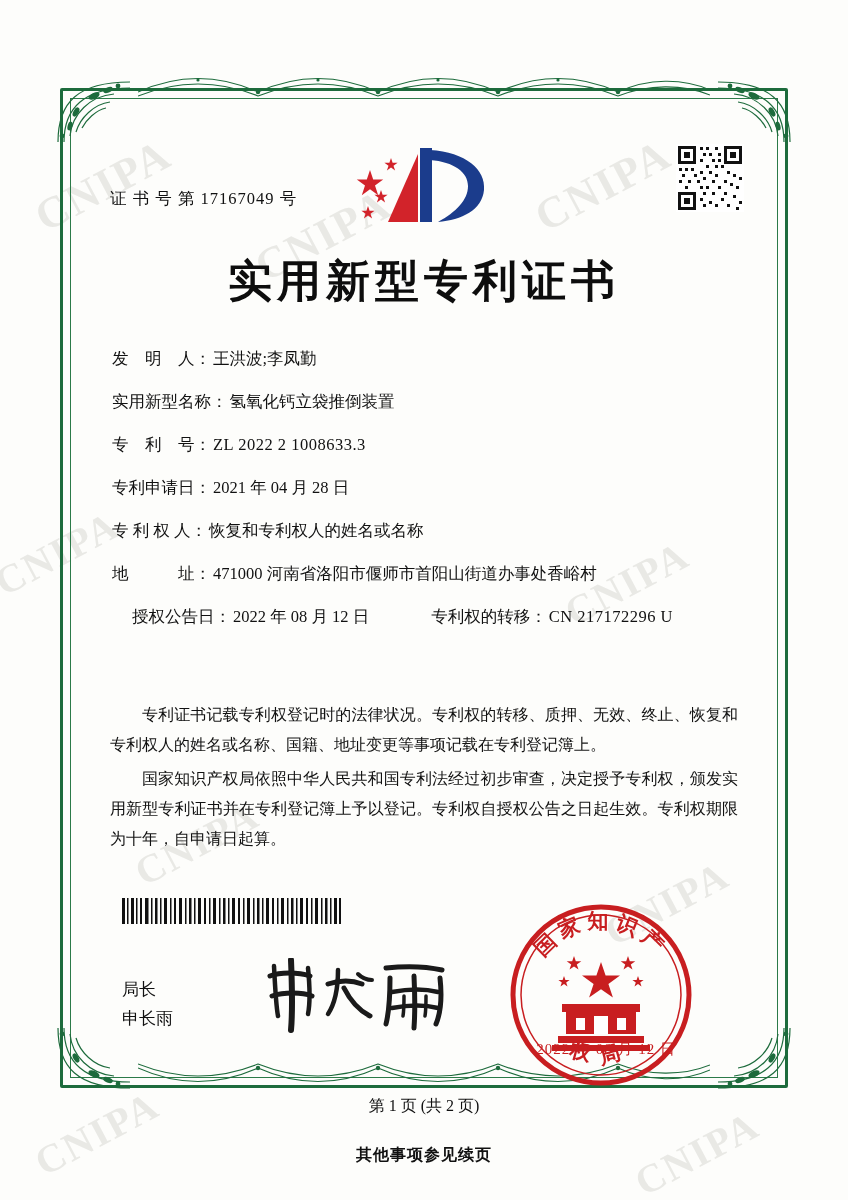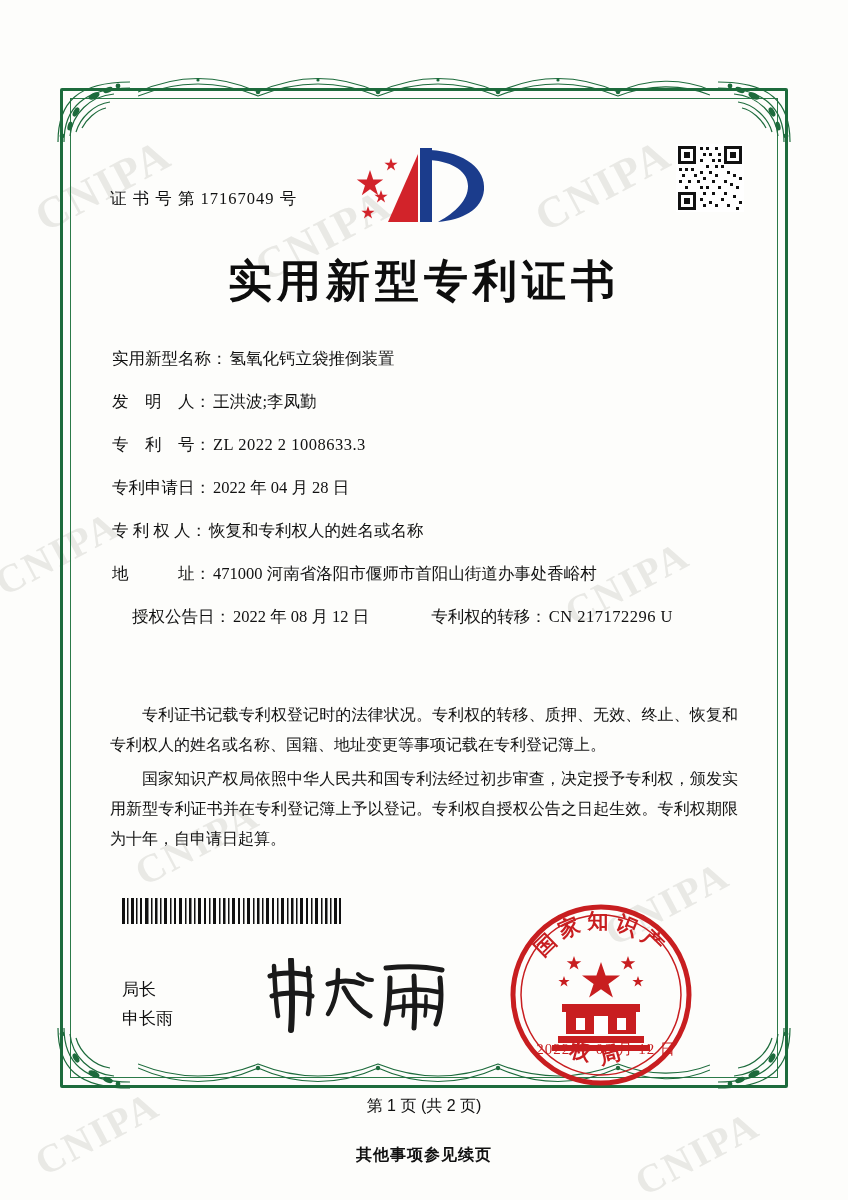--- a/index.html
+++ b/index.html
@@ -184,21 +184,21 @@
     font-size: 15px;
     color: #c81e20;
     letter-spacing: 1px;
   }
 
   
   .page-num {
     position: absolute;
     left: 0; right: 0; top: 1096px;
     text-align: center;
-    font-family: Liberation Sans, sans-serif;
+    font-family: Liberation Serif, serif;
     font-size: 16px;
     color: #111;
   }
   .footnote {
     position: absolute;
     left: 0; right: 0; top: 1145px;
     text-align: center;
     font-family: "Liberation Serif", serif;
     font-weight: bold;
     font-size: 16px;
@@ -412,34 +412,34 @@
         <polygon points="47,50 48.6,54.8 53.6,54.8 49.5,57.8 51.1,62.6 47,59.6 42.9,62.6 44.5,57.8 40.4,54.8 45.4,54.8"></polygon>
         <polygon points="34,66 35.6,70.8 40.6,70.8 36.5,73.8 38.1,78.6 34,75.6 29.9,78.6 31.5,73.8 27.4,70.8 32.4,70.8"></polygon>
       </g>
     </svg>
   </div>
 
   <div class="doc-title">实用新型专利证书</div>
 
   <div class="fields">
     <div class="field">
+      <span class="f-label">发　明　人：</span>
+      <span class="f-value">王洪波;李凤勤</span>
+    </div>
+    <div class="field">
       <span class="f-label">实用新型名称：</span>
       <span class="f-value">氢氧化钙立袋推倒装置</span>
-    </div>
-    <div class="field">
-      <span class="f-label">发　明　人：</span>
-      <span class="f-value">王洪波;李凤勤</span>
     </div>
     <div class="field">
       <span class="f-label">专　利　号：</span>
       <span class="f-value gap">ZL 2022 2 1008633.3</span>
     </div>
     <div class="field">
       <span class="f-label">专利申请日：</span>
-      <span class="f-value">2022 年 04 月 28 日</span>
+      <span class="f-value">2021 年 04 月 28 日</span>
     </div>
     <div class="field">
       <span class="f-label">专 利 权 人：</span>
       <span class="f-value">恢复和专利权人的姓名或名称</span>
     </div>
     <div class="field">
       <span class="f-label">地　　　址：</span>
       <span class="f-value">471000 河南省洛阳市偃师市首阳山街道办事处香峪村</span>
     </div>
     <div class="field dual">

